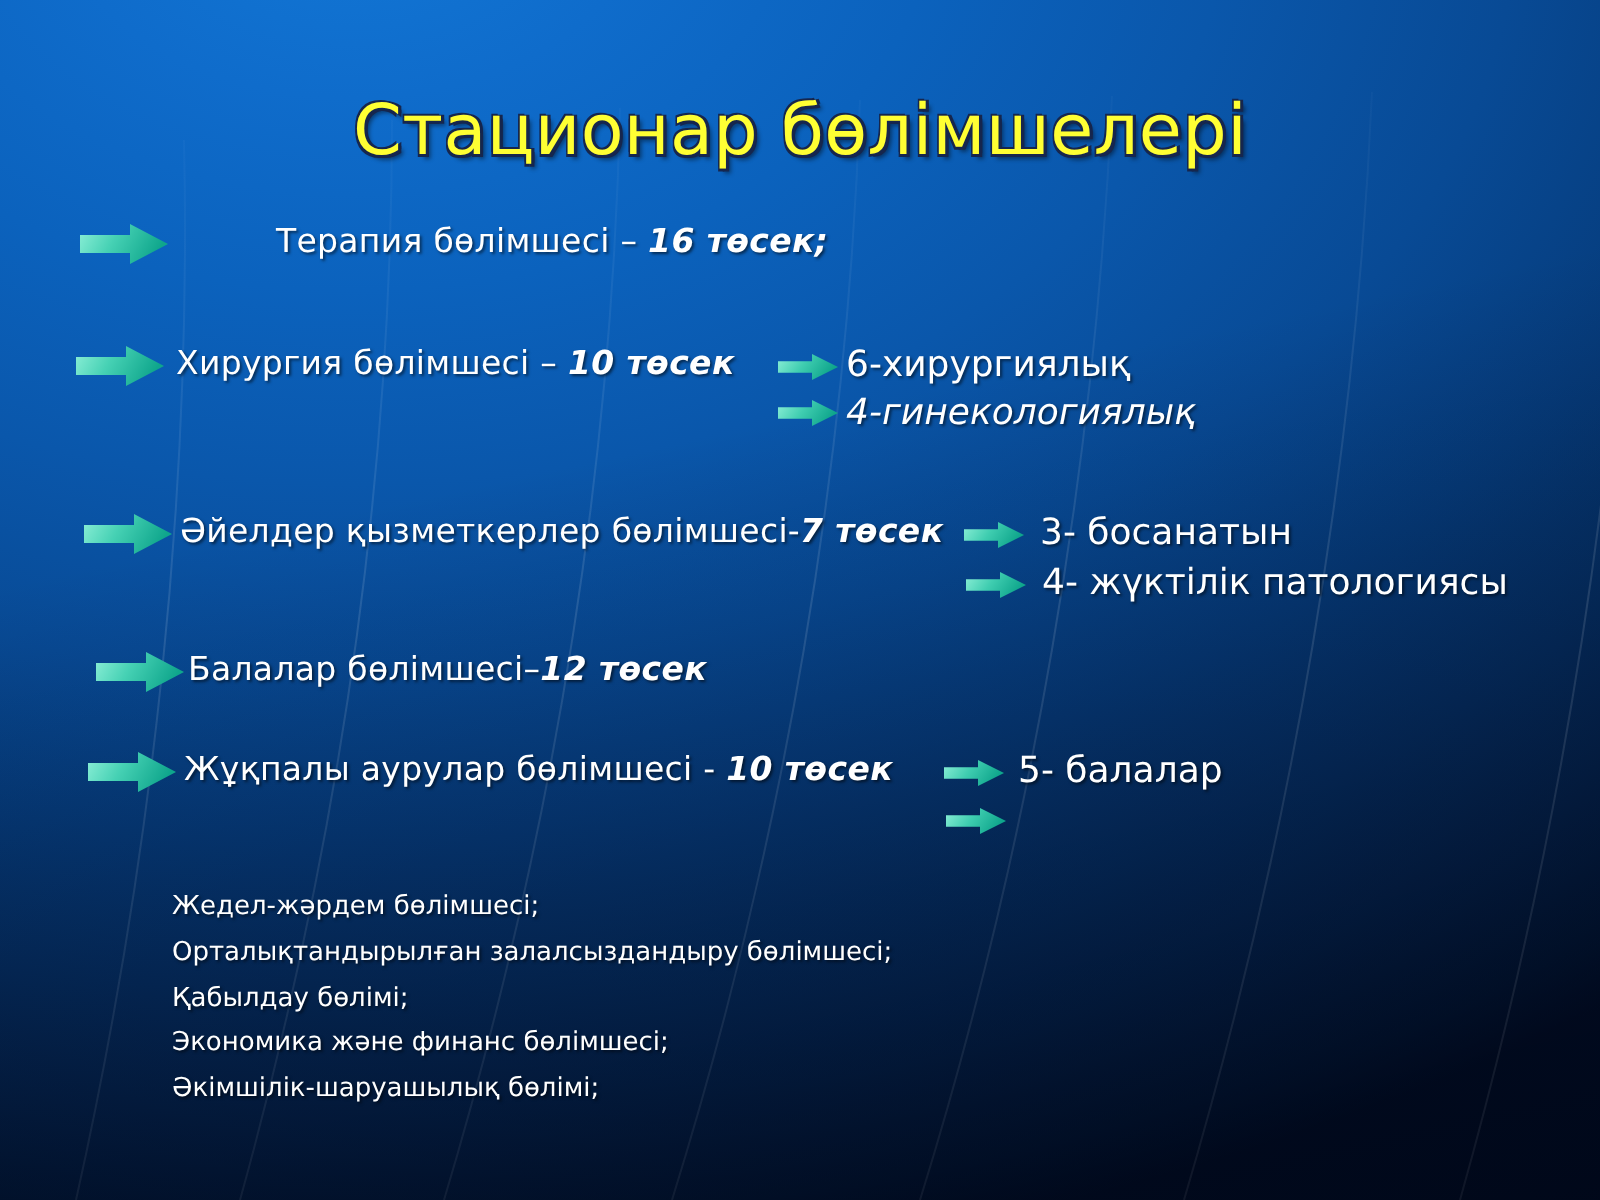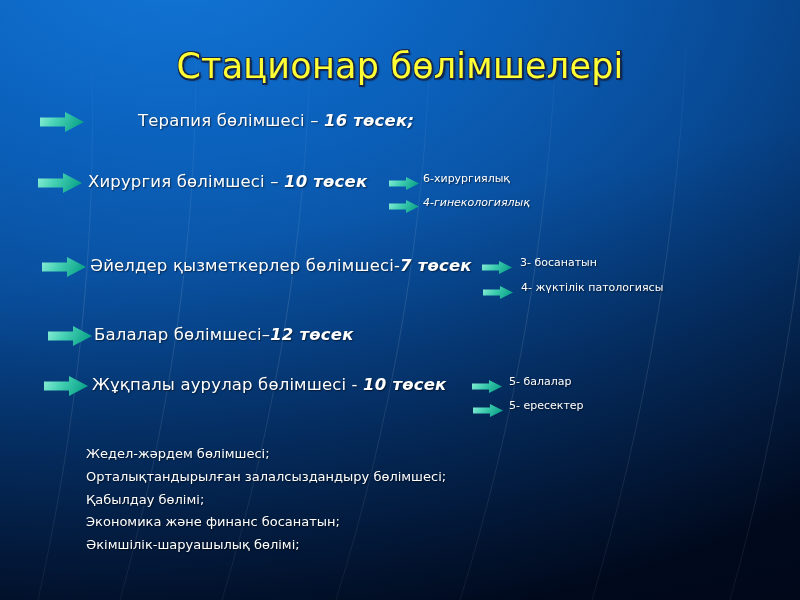--- a/index.html
+++ b/index.html
@@ -85,21 +85,21 @@
   }
   .line .em {
     font-weight: bold;
     font-style: italic;
     letter-spacing: 0.2px;
   }
 
   .sub {
     position: absolute;
     color: #ffffff;
-    font-size: 11px;
+    font-size: 18px;
     white-space: nowrap;
     text-shadow: 1px 1px 1.5px rgba(0,0,0,0.55);
   }
 
   
   #tail-list {
     position: absolute;
     left: 86px;
     top: 443px;
   }
@@ -316,23 +316,22 @@
       <defs>
         <linearGradient id="agS5b" x1="0" y1="0" x2="1" y2="0.3">
           <stop offset="0" stop-color="#8ef0d8"></stop>
           <stop offset="0.5" stop-color="#3fcdb0"></stop>
           <stop offset="1" stop-color="#0fa68c"></stop>
         </linearGradient>
       </defs>
       <path d="M0,3.6 H17 V0 L30,6.5 L17,13 V9.4 H0 Z" fill="url(#agS5b)"></path>
     </svg>
   </span>
-  <div class="sub" style="left:509px; top:399px;">5- ересектер</div>
 
   <div id="tail-list">
     <div class="tail-item">Жедел-жәрдем бөлімшесі;</div>
     <div class="tail-item">Орталықтандырылған залалсыздандыру бөлімшесі;</div>
     <div class="tail-item">Қабылдау бөлімі;</div>
-    <div class="tail-item">Экономика және финанс босанатын;</div>
+    <div class="tail-item">Экономика және финанс бөлімшесі;</div>
     <div class="tail-item">Әкімшілік-шаруашылық бөлімі;</div>
   </div>
 
 </div>
 
 </body></html>

